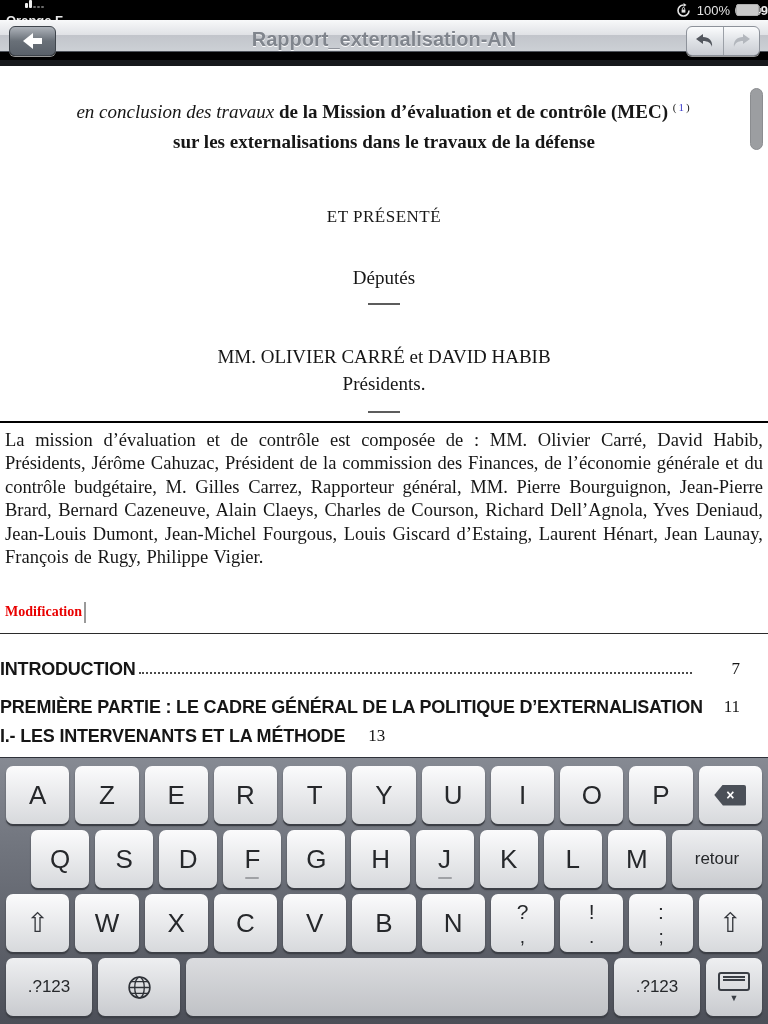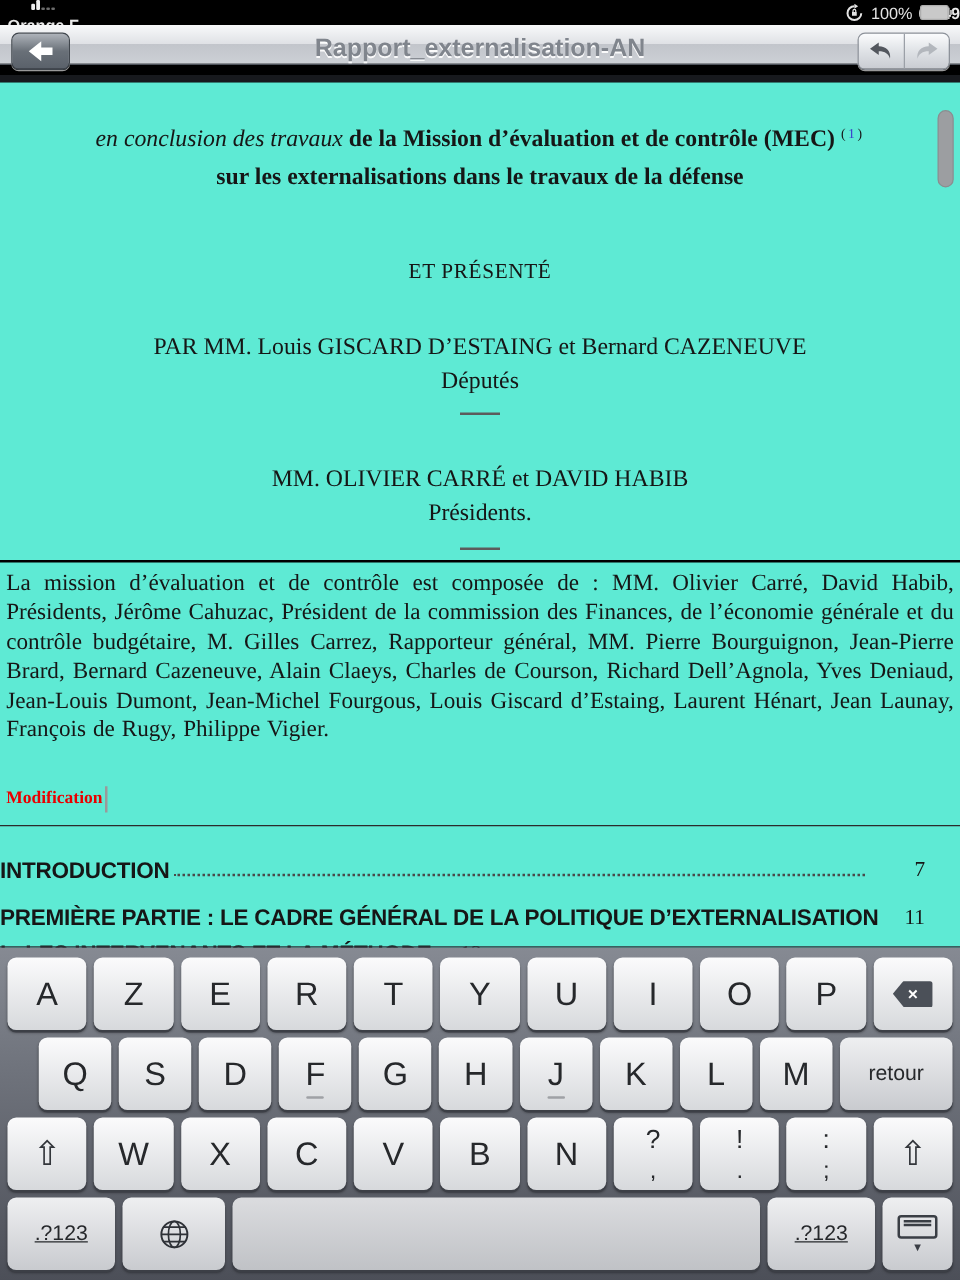--- a/index.html
+++ b/index.html
@@ -34,21 +34,21 @@
              background:linear-gradient(#fbfcfd,#dfe2e6 50%,#c9ccd2);
              border:1px solid #8d929a;display:flex;overflow:hidden;
              box-shadow:0 1px 0 rgba(255,255,255,.6);}
   .segmented .seg{flex:1;display:flex;align-items:center;justify-content:center;}
   .segmented .seg+.seg{border-left:1px solid #9ba0a7;}
 
   
   .navshadow{position:absolute;top:60px;left:0;width:768px;height:6px;background:#17191d;}
 
   
-  .doc{position:absolute;top:66px;left:0;width:768px;height:893px;background:#5eead4;
+  .doc{position:absolute;top:66px;left:0;width:768px;height:893px;background:#ffffff;
        overflow:hidden;color:#161616;font-family:"Liberation Serif",serif;}
   .scrollbar{position:absolute;right:5px;top:22px;width:13px;height:62px;border-radius:7px;
              background:#9c9ea1;border:1px solid #8b8d90;box-sizing:border-box;}
   .center{text-align:center;}
   .h-block{margin:26px 10px 0;font-size:19px;line-height:30px;font-weight:bold;}
   .h-block .it{font-style:italic;font-weight:normal;}
   .fnote{font-size:11px;vertical-align:7px;font-weight:normal;letter-spacing:2px;}
   .fnote .num{color:#3c3ccb;}
   .presented{margin-top:50px;font-size:17px;letter-spacing:.5px;}
   .authors{margin-top:37px;font-size:19px;line-height:27px;}
@@ -87,21 +87,21 @@
   .key.alt{background:linear-gradient(#eeeff1,#c9cbcf);font-size:17px;}
   .key.space{background:linear-gradient(#dbdcdf,#c0c2c6);}
   .home-mark:after{content:"";position:absolute;bottom:9px;left:50%;width:14px;height:2px;
                    margin-left:-7px;background:#9fa1a5;border-radius:1px;}
   .punct{flex-direction:column;line-height:1;}
   .punct .t{font-size:21px;}
   .punct .b{font-size:19px;margin-top:5px;}
   .shift-glyph{font-size:27px;color:#33363b;}
   .row2{padding-left:25px;}
   .row2 .key.ret{flex:0 0 90px;}
-  .row4 .k123{flex:0 0 86px;text-decoration:underline;}
+  .row4 .k123{flex:0 0 86px;}
   .row4 .globe{flex:0 0 82px;}
   .row4 .space{flex:1;}
   .row4 .dismiss{flex:0 0 56px;flex-direction:column;}
   .bs-shape{width:32px;height:21px;background:#4b5058;border-radius:2px;
             clip-path:polygon(27% 0,100% 0,100% 100%,27% 100%,0 50%);
             display:flex;align-items:center;justify-content:center;
             color:#fff;font-size:14px;font-weight:bold;line-height:1;}
   .kbd-ic{width:28px;height:15px;border:2px solid #3a3e45;border-radius:3px;position:relative;}
   .kbd-ic:before{content:"";position:absolute;left:3px;right:3px;top:2px;height:2px;
                  background:#3a3e45;box-shadow:0 3px 0 #3a3e45;}
@@ -182,21 +182,20 @@
   <div class="h-block center">
     <span class="it">en conclusion des travaux</span><span> de la Mission d’évaluation et de contrôle (MEC)</span>
     <span class="fnote"><span>(</span><span class="num">1</span><span>)</span></span>
     <br>
     <span>sur les externalisations dans le travaux de la défense</span>
   </div>
 
   <div class="presented center">ET PRÉSENTÉ</div>
 
   <div class="authors center">
-    <div>PAR MM. Louis GISCARD D’ESTAING et Bernard CAZENEUVE</div>
     <div>Députés</div>
   </div>
 
   <div class="dash-sep sep1"></div>
 
   <div class="presidents center">
     <div>MM. OLIVIER CARRÉ et DAVID HABIB</div>
     <div>Présidents.</div>
   </div>
 

